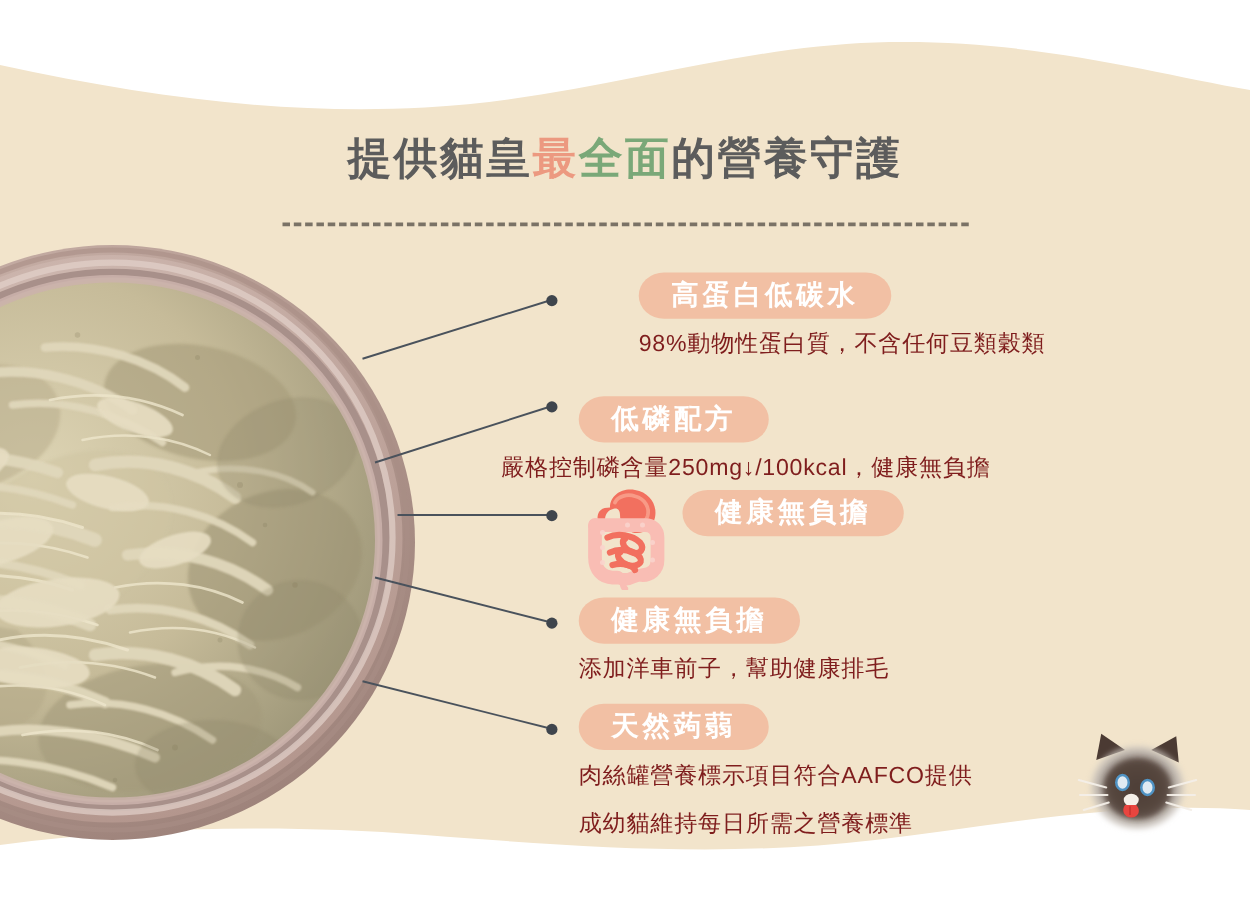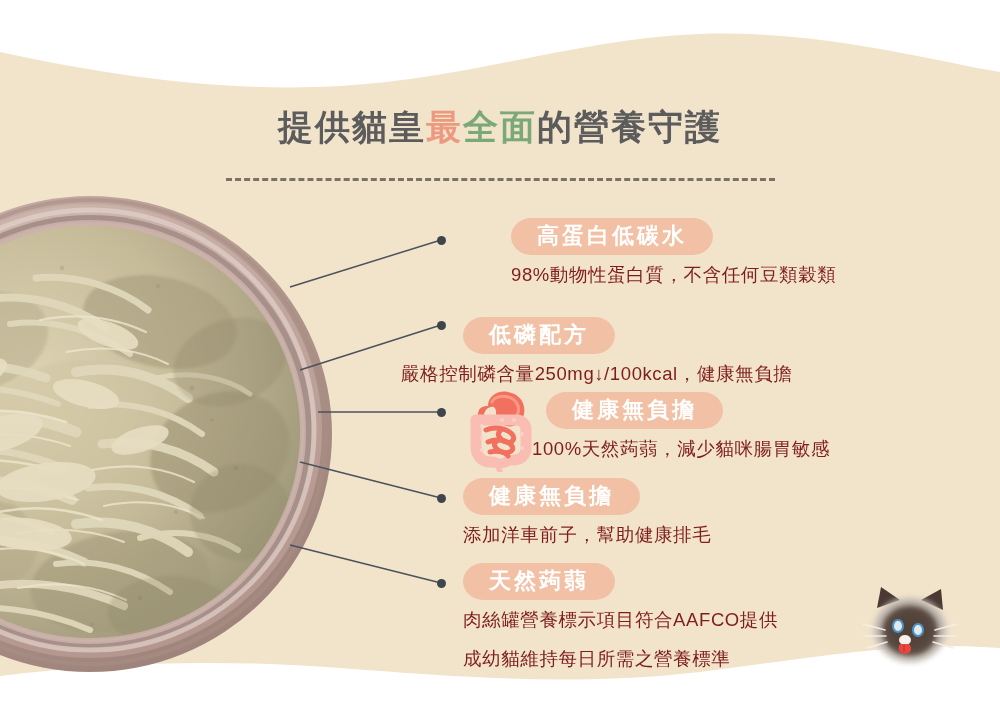--- a/index.html
+++ b/index.html
@@ -374,21 +374,20 @@
       <div class="desc">98%動物性蛋白質，不含任何豆類穀類</div>
     </div>
 
     <div class="feature" style="left:463px; top:290px;margin-top:27px;">
       <div class="badge">低磷配方</div>
       <div class="desc" style="margin-left:-62px;">嚴格控制磷含量250mg↓/100kcal，健康無負擔</div>
     </div>
 
     <div class="feature" style="left:546px; top:392px;">
       <div class="badge">健康無負擔</div>
-      <div class="desc" style="margin-left:-14px;">100%天然蒟蒻，減少貓咪腸胃敏感</div>
     </div>
 
     <div class="feature" style="left:463px; top:478px;">
       <div class="badge">健康無負擔</div>
       <div class="desc">添加洋車前子，幫助健康排毛</div>
     </div>
 
     <div class="feature" style="left:463px; top:563px;">
       <div class="badge">天然蒟蒻</div>
       <div class="desc">肉絲罐營養標示項目符合AAFCO提供</div>

